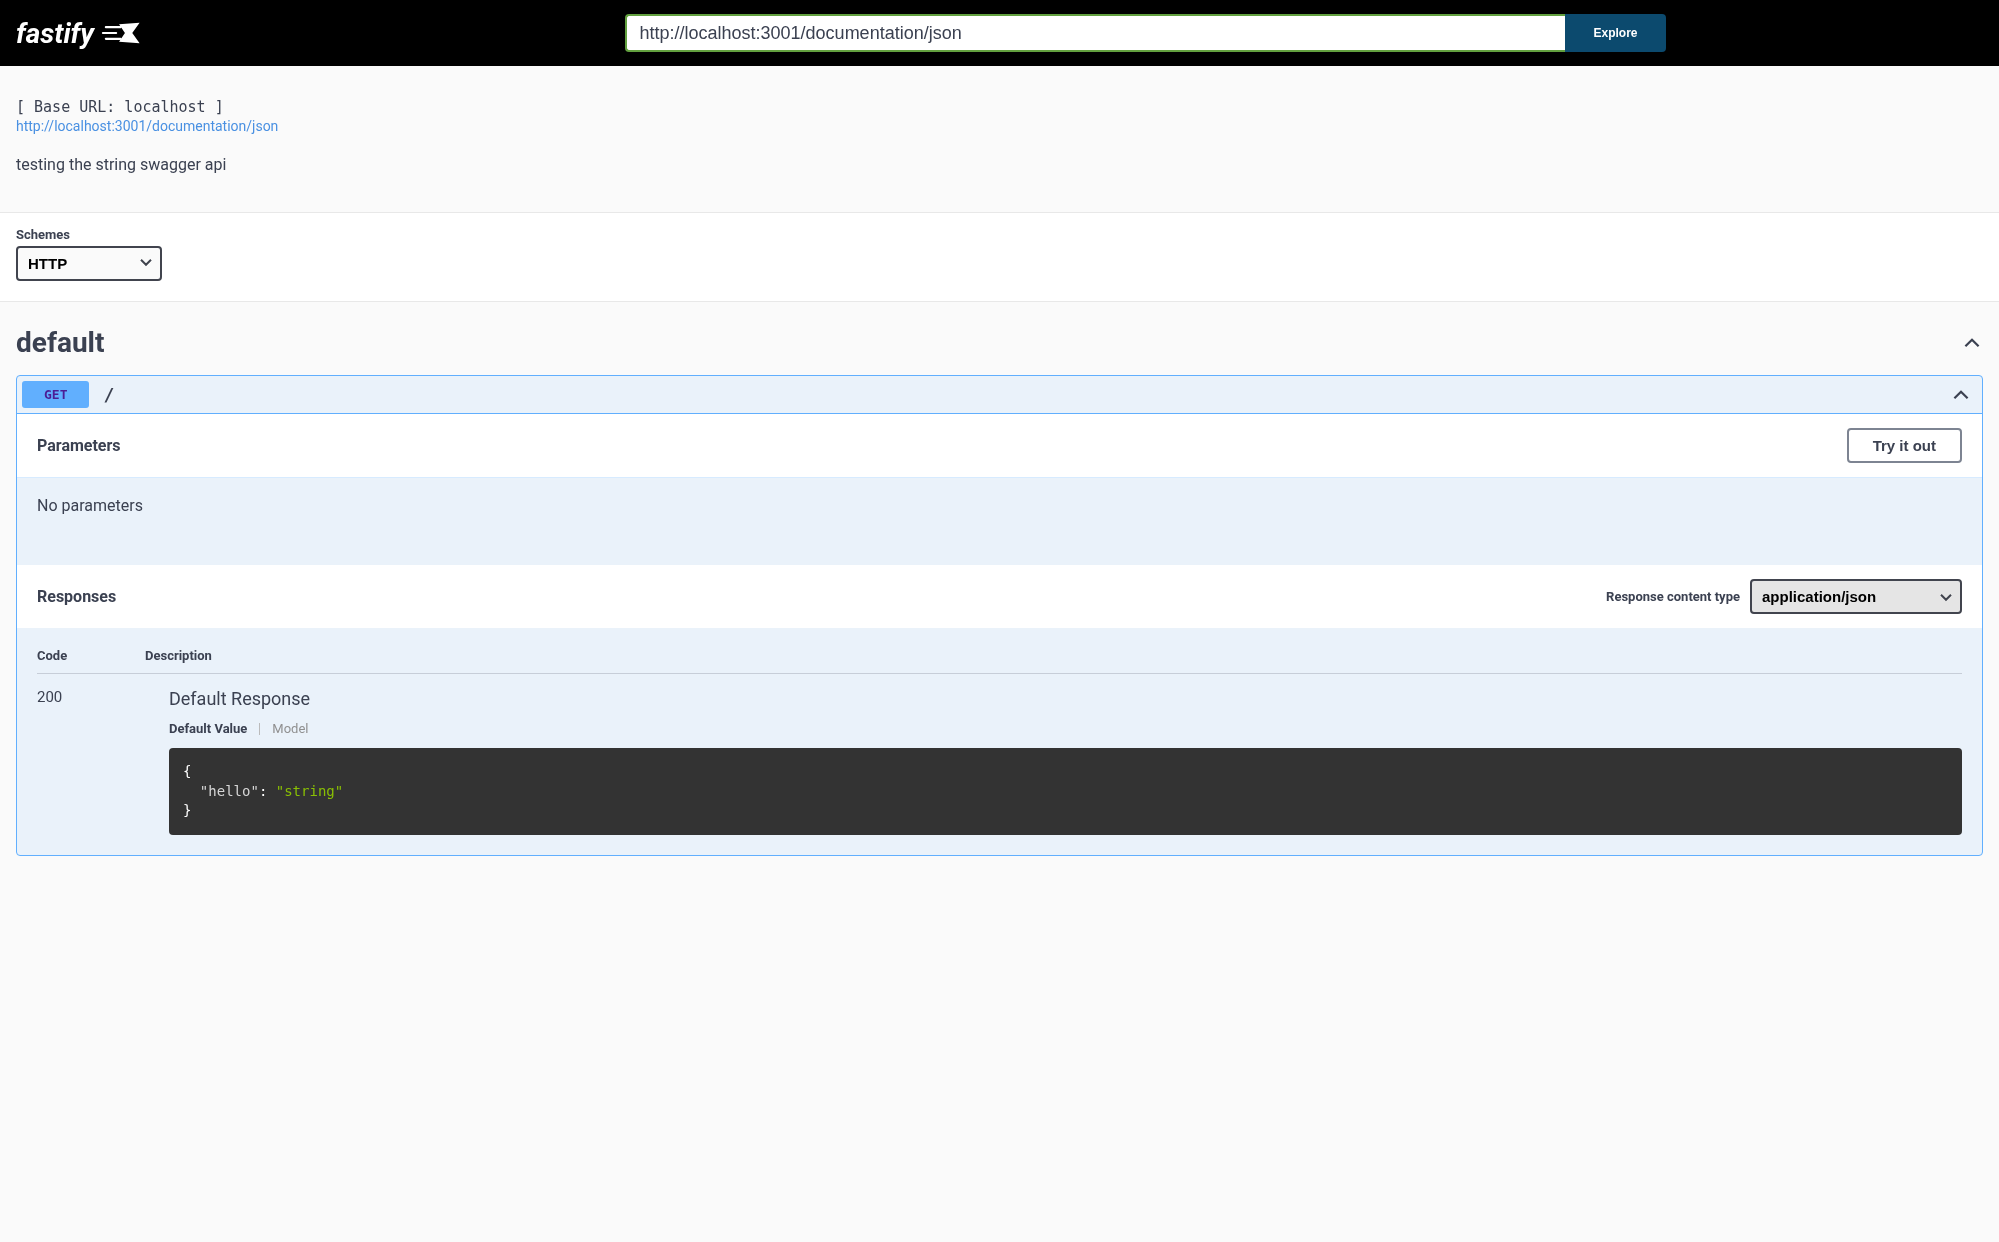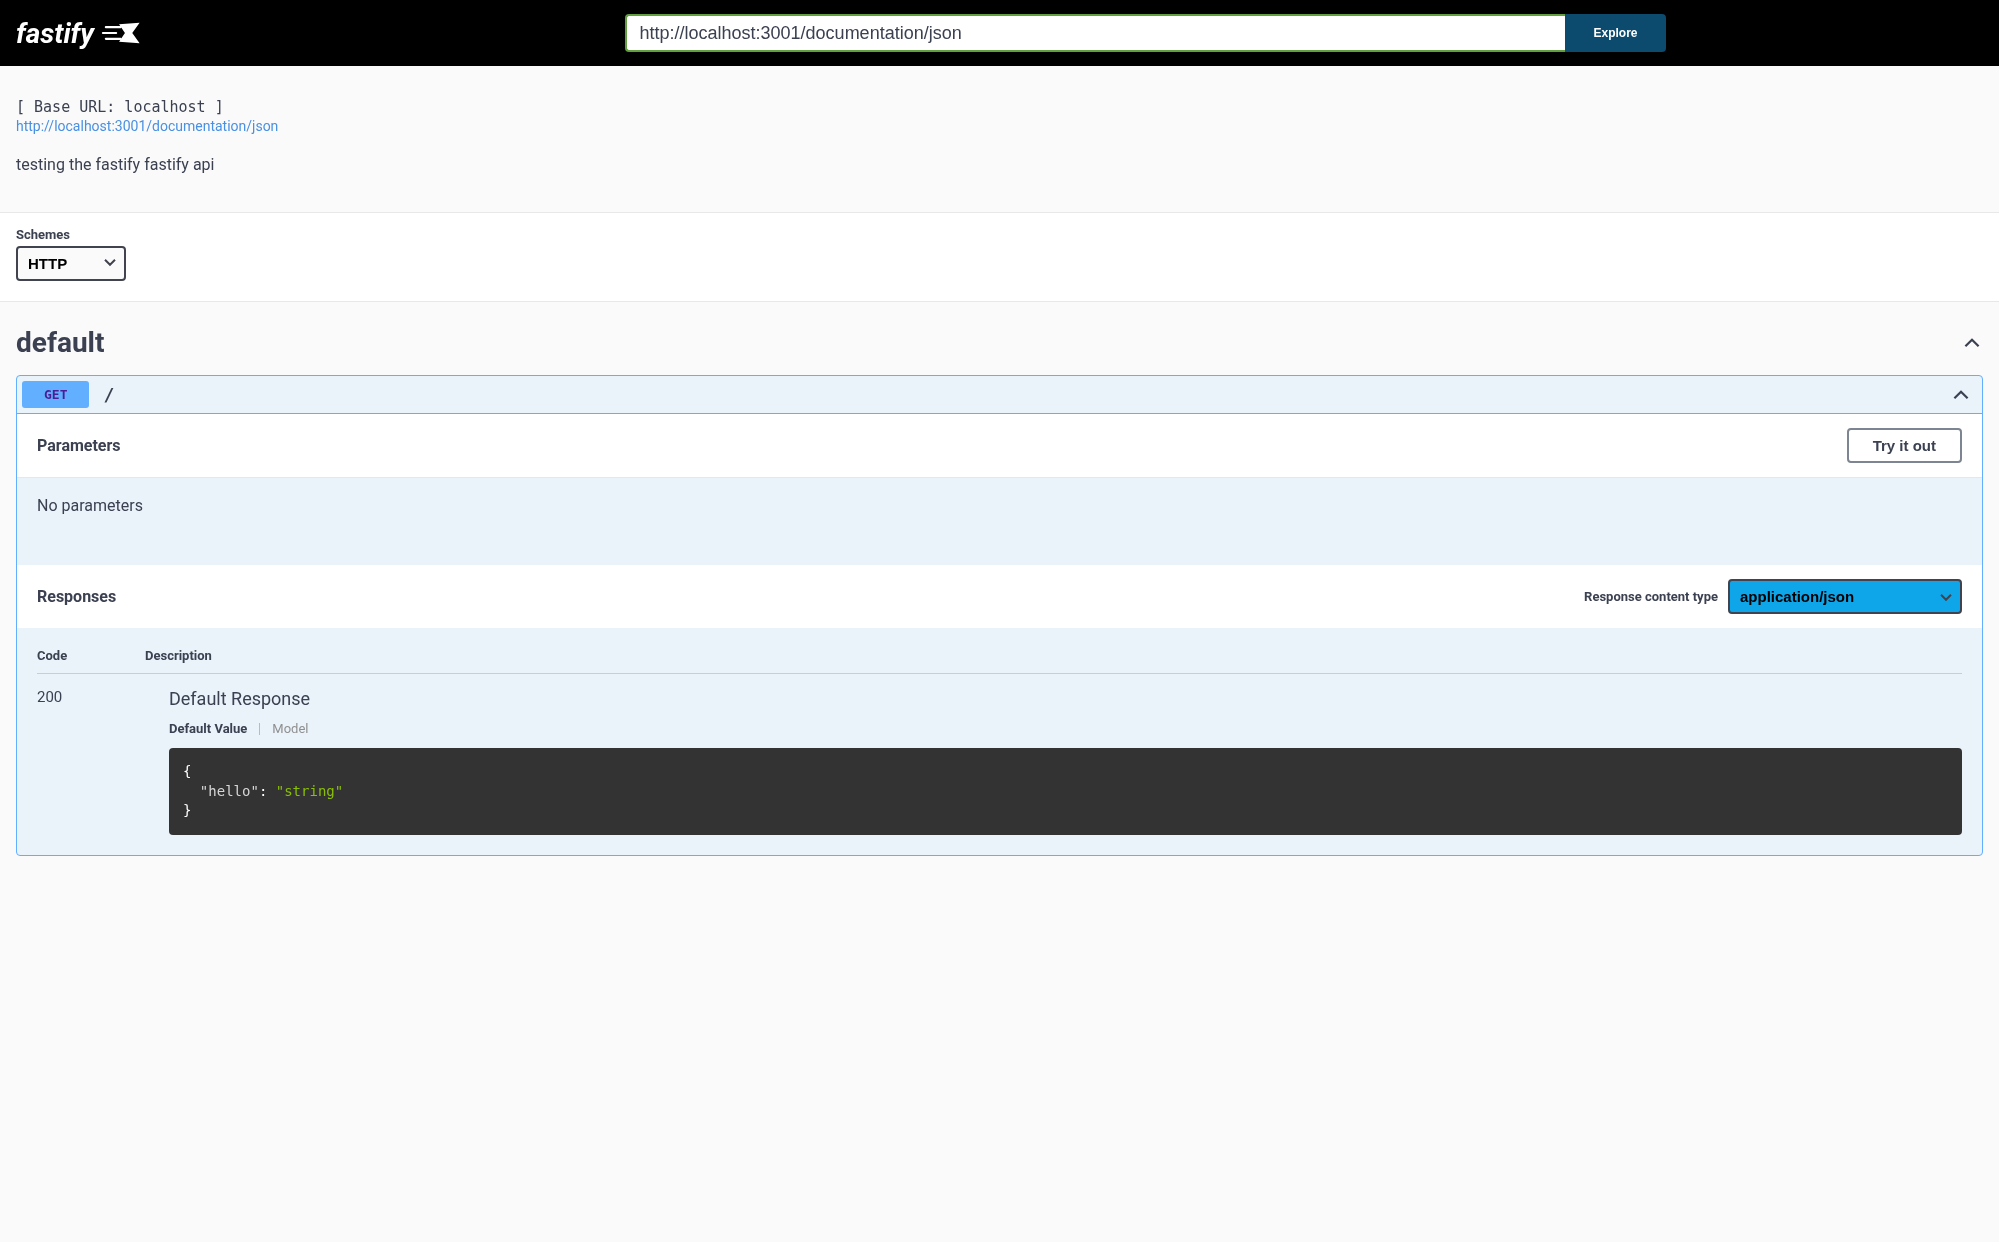--- a/index.html
+++ b/index.html
@@ -19,21 +19,21 @@
 .api-title { font-size: 40px; font-weight: 700; color: #3b4151; }
 .badge-version { background: #7d8492; color: #fff; font-size: 14px; font-weight: 700; padding: 3px 10px; border-radius: 16px; margin-top: 6px; }
 .badge-oas { background: #89bf04; color: #fff; font-size: 14px; font-weight: 700; padding: 3px 10px; border-radius: 16px; margin-top: 6px; }
 .base-url { font-family: ui-monospace, SFMono-Regular, Menlo, monospace; font-size: 15px; color: #3b4151; margin-top: 2px; }
 .spec-link { color: #4990e2; text-decoration: none; font-size: 14px; display: inline-block; margin-top: 2px; }
 .description { margin-top: 20px; font-size: 16px; color: #3b4151; }
 
 
 .schemes { background: #fff; border-top: 1px solid #e8e8e8; border-bottom: 1px solid #e8e8e8; padding: 14px 16px 20px; margin-top: 18px; }
 .schemes-label { font-size: 13px; font-weight: 700; color: #3b4151; }
-.schemes-select { margin-top: 4px; border: 2px solid #41444e; border-radius: 4px; padding: 7px 36px 7px 10px; font-size: 15px; font-weight: 700; background: #fafafa; appearance: none; position: relative; width: 110px; }
+.schemes-select { margin-top: 4px; border: 2px solid #41444e; border-radius: 4px; padding: 7px 36px 7px 10px; font-size: 15px; font-weight: 700; background: #fafafa; appearance: none; position: relative; width: 146px; }
 .select-wrap { position: relative; display: inline-block; }
 .select-wrap .chev { position: absolute; right: 10px; top: 50%; transform: translateY(-40%); pointer-events: none; }
 
 
 .tag-section { padding: 24px 16px 0; }
 .tag-header { display: flex; align-items: center; justify-content: space-between; cursor: pointer; padding-bottom: 8px; }
 .tag-name { font-size: 28px; font-weight: 700; color: #3b4151; }
 .chevron-icon { width: 22px; height: 22px; }
 
 .op-block { border: 1px solid #61affe; border-radius: 4px; background: rgba(97,175,254,0.10); margin-top: 8px; }
@@ -43,21 +43,21 @@
 .op-block-body { padding: 0; }
 
 .section-header { display: flex; align-items: center; justify-content: space-between; padding: 14px 20px; background: #fff; border-bottom: 1px solid rgba(97,175,254,0.25); }
 .section-title { font-size: 16px; font-weight: 700; }
 .try-btn { background: #fff; border: 2px solid #7d8492; border-radius: 4px; padding: 7px 24px; font-size: 15px; font-weight: 700; color: #3b4151; cursor: pointer; }
 .no-params { padding: 18px 20px 50px; font-size: 16px; color: #3b4151; }
 
 .responses-header { display: flex; align-items: center; justify-content: space-between; padding: 14px 20px; background: #fff; }
 .resp-controls { display: flex; align-items: center; gap: 10px; }
 .resp-label { font-size: 13px; font-weight: 700; }
-.content-select { border: 2px solid #41444e; border-radius: 4px; padding: 7px 36px 7px 10px; font-size: 15px; font-weight: 700; background: #0ea5e9; appearance: none; width: 234px; }
+.content-select { border: 2px solid #41444e; border-radius: 4px; padding: 7px 36px 7px 10px; font-size: 15px; font-weight: 700; background: #e5e5e5; appearance: none; width: 212px; }
 
 .resp-table { padding: 20px; }
 .resp-thead { display: flex; gap: 48px; border-bottom: 1px solid rgba(59,65,81,0.2); padding-bottom: 10px; }
 .resp-th { font-size: 13px; font-weight: 700; }
 .resp-th.code { width: 60px; }
 .resp-row { display: flex; gap: 72px; padding-top: 14px; }
 .resp-code { width: 60px; font-size: 15px; }
 .resp-desc { flex: 1; }
 .resp-desc-text { font-size: 18px; color: #3b4151; }
 .model-tabs { margin-top: 12px; font-size: 13px; display: flex; gap: 12px; align-items: center; }
@@ -81,21 +81,21 @@
   </div>
   <div class="url-wrap">
     <input class="url-input" type="text" value="http://localhost:3001/documentation/json" style="">
     <button class="explore-btn">Explore</button>
   </div>
 </div>
 
 <div class="info">
   <div class="base-url">[ Base URL: localhost ]</div>
   <a href="#" class="spec-link">http://localhost:3001/documentation/json</a>
-  <p class="description">testing the fastify fastify api</p>
+  <p class="description">testing the string swagger api</p>
 </div>
 
 <div class="schemes">
   <div class="schemes-label">Schemes</div>
   <div class="select-wrap">
     <select class="schemes-select">
       <option>HTTP</option>
     </select>
     <svg class="chev" width="12" height="8" viewBox="0 0 12 8">
         <path d="M1 1 L6 6 L11 1" stroke="#41444e" stroke-width="2" fill="none"></path>

